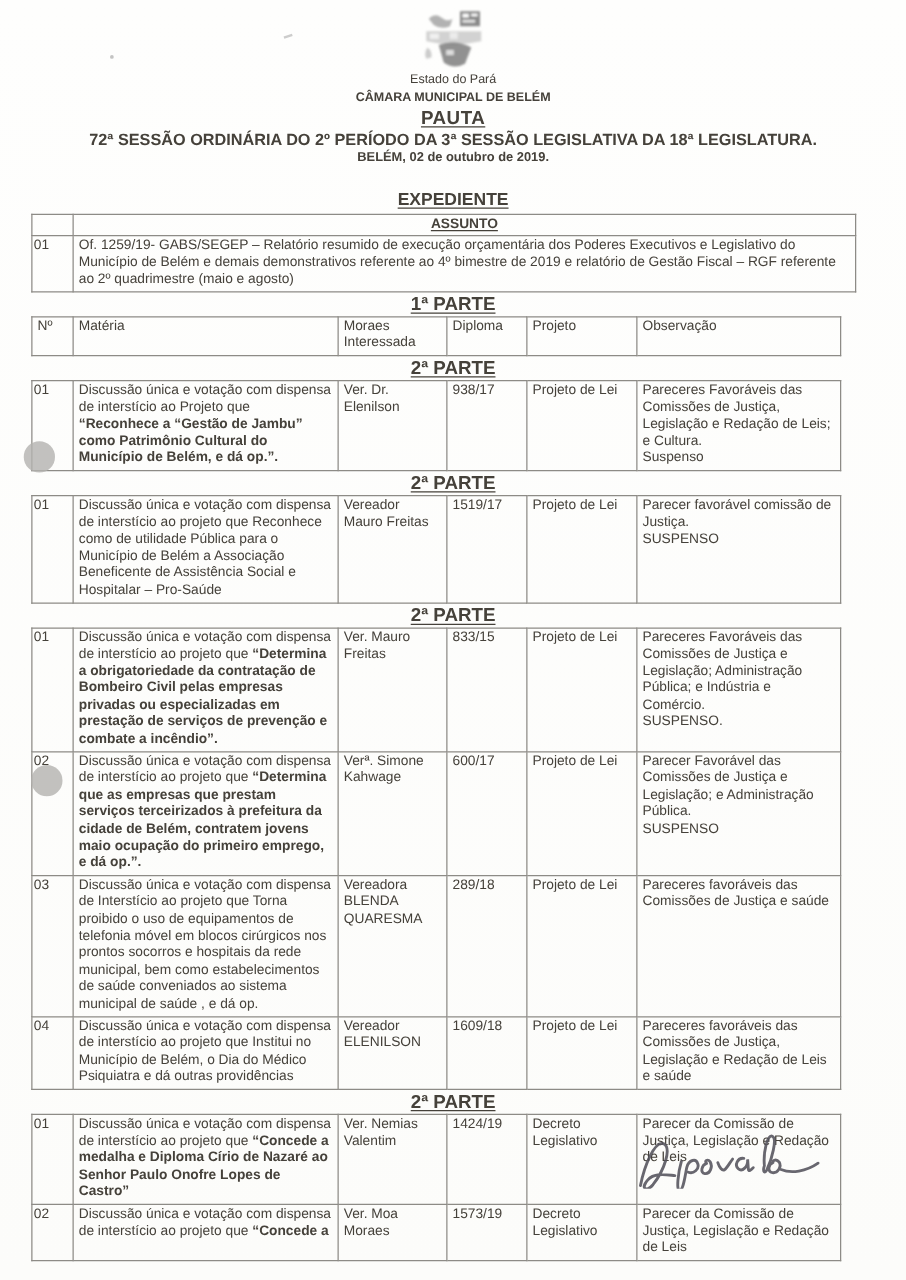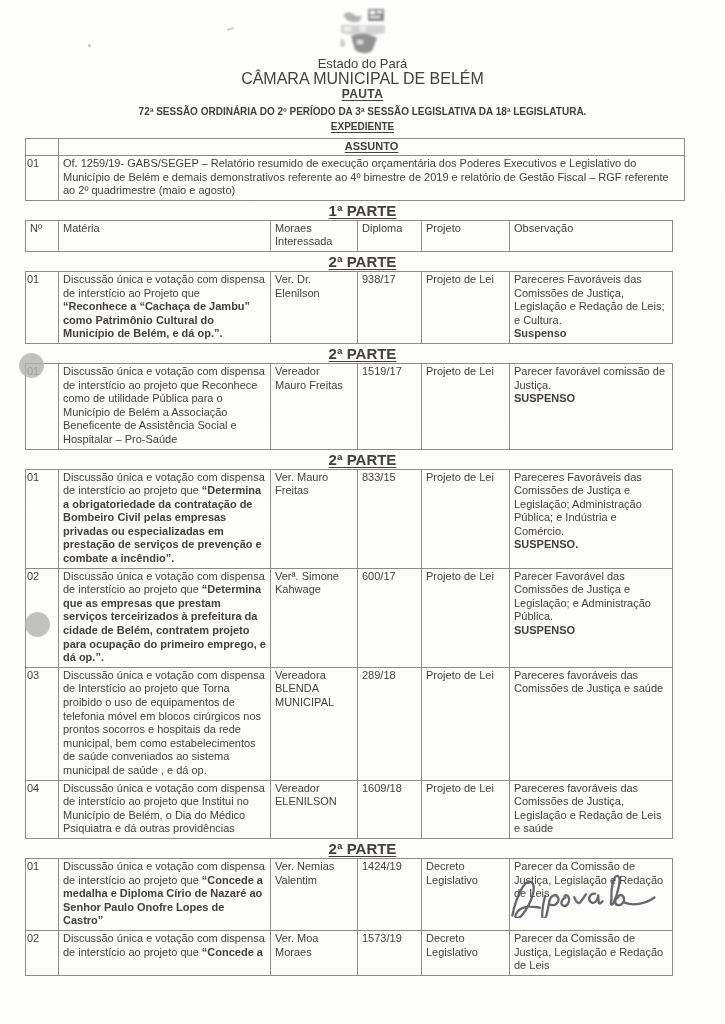--- a/index.html
+++ b/index.html
@@ -10,35 +10,35 @@
     font-family:"Liberation Sans","DejaVu Sans",sans-serif;
     color:#45413a;
   }
   .sheet{position:absolute;inset:0;background:linear-gradient(180deg,#fefefd,#fcfcfa)}
   .b{font-weight:bold}
   .u{text-decoration:underline;text-underline-offset:2px;text-decoration-thickness:1px}
   
   .doc-header{padding-top:7px}
   .crest{width:54px;height:48px;margin:0 auto;display:block}
   .hl{text-align:center;line-height:13px}
-  .hl.state{font-size:13px;margin-top:2px}
-  .hl.chamber{font-size:16px;font-weight:normal;margin-top:2px}
-  .hl.title{font-size:12px;font-weight:bold;margin-top:3px;letter-spacing:.4px}
-  .hl.session{font-size:10px;font-weight:bold;margin-top:4px}
+  .hl.state{font-size:10px;margin-top:2px}
+  .hl.chamber{font-size:10px;font-weight:bold;margin-top:2px}
+  .hl.title{font-size:15px;font-weight:bold;margin-top:3px;letter-spacing:.4px}
+  .hl.session{font-size:13px;font-weight:bold;margin-top:4px}
   .hl.date{font-size:10.3px;font-weight:bold;margin-top:2px}
-  .hl.exped{font-size:10px;font-weight:bold;margin-top:2px}
+  .hl.exped{font-size:14px;font-weight:bold;margin-top:20px}
   
   .tbl{border-collapse:collapse;table-layout:fixed;width:648px;margin-left:25px;background:transparent}
   .tbl td,.tbl th{
     border:1px solid #8d8b86;vertical-align:top;text-align:left;font-weight:normal;
     font-size:11px;line-height:13.6px;padding:1px 4px 2px 4px;overflow:hidden;
   }
   .tbl .num{text-align:left;padding-left:1px;padding-right:1px}
   .just{text-align:justify}
-  .obs-status{font-weight:bold}
+  .obs-status{font-weight:normal}
   .expd{margin-top:5px;width:660px}
   .expd th{text-align:center;font-weight:bold;height:17px;padding:1px 2px}
   .sect{text-align:center;font-size:15px;font-weight:bold;line-height:14px;margin:3px 0 2px}
   .rel{position:relative}
   .scrawl{position:absolute;left:-6px;top:9px;width:172px;height:50px;pointer-events:none}
   
   .punch{position:absolute;border-radius:50%;background:#b4b3b0;opacity:.8;filter:blur(.5px)}
   #punch1{width:25px;height:25px;left:19px;top:353px}
   #punch2{width:25px;height:25px;left:25px;top:612px}
   .pm{position:absolute;background:#9c9c9c}
@@ -73,20 +73,21 @@
         <rect x="24" y="19" width="6" height="5" fill="#fdfdfd" opacity=".6"></rect>
         <path d="M15 29 q13 -5 26 2 l-5 13 q-9 5 -17 -1 z" fill="#767676" opacity=".8"></path>
         <rect x="21" y="33" width="6" height="4" fill="#fdfdfd" opacity=".7"></rect>
         <path d="M6 31 q4 3 3 8 l-4 1 q-2 -5 1 -9 z" fill="#9a9a9a" opacity=".5"></path>
       </g>
     </svg>
     <div class="hl state">Estado do Pará</div>
     <div class="hl chamber">CÂMARA MUNICIPAL DE BELÉM</div>
     <div class="hl title"><span class="u">PAUTA</span></div>
     <div class="hl session">72ª SESSÃO ORDINÁRIA DO 2º PERÍODO DA 3ª SESSÃO LEGISLATIVA DA 18ª LEGISLATURA.</div>
+    <div class="hl date">BELÉM, 02 de outubro de 2019.</div>
     <div class="hl exped"><span class="u">EXPEDIENTE</span></div>
   </header>
 
   <table class="tbl expd">
     <colgroup>
         <col style="width:33px">
         <col>
       </colgroup>
     <thead>
       <tr>
@@ -132,21 +133,21 @@
           <col style="width: 33px;">
           <col style="width: 212px;">
           <col style="width: 87px;">
           <col style="width: 64px;">
           <col style="width: 88px;">
           <col>
         </colgroup>
         <tbody>
           <tr>
             <td class="num">01</td>
-            <td class="just"><span>Discussão única e votação com dispensa de interstício ao Projeto que </span><span class="b">“Reconhece a “Cachaça de Jambu” como Patrimônio Cultural do Município de Belém, e dá op.”.</span></td>
+            <td class="just"><span>Discussão única e votação com dispensa de interstício ao Projeto que </span><span class="b">“Reconhece a “Gestão de Jambu” como Patrimônio Cultural do Município de Belém, e dá op.”.</span></td>
             <td>Ver. Dr. Elenilson</td>
             <td>938/17</td>
             <td>Projeto de Lei</td>
             <td><span>Pareceres Favoráveis das Comissões de Justiça, Legislação e Redação de Leis; e Cultura.</span><div class="obs-status">Suspenso</div></td>
           </tr>
         </tbody>
       </table>
       <div class="sect"><span class="u">2ª PARTE</span></div>
       <table class="tbl">
         <colgroup>
@@ -182,30 +183,30 @@
           <tr>
             <td class="num">01</td>
             <td class="just"><span>Discussão única e votação com dispensa de interstício ao projeto que </span><span class="b">“Determina a obrigatoriedade da contratação de Bombeiro Civil pelas empresas privadas ou especializadas em prestação de serviços de prevenção e combate a incêndio”.</span></td>
             <td>Ver. Mauro Freitas</td>
             <td>833/15</td>
             <td>Projeto de Lei</td>
             <td><span>Pareceres Favoráveis das Comissões de Justiça e Legislação; Administração Pública; e Indústria e Comércio.</span><div class="obs-status">SUSPENSO.</div></td>
           </tr>
           <tr>
             <td class="num">02</td>
-            <td class="just"><span>Discussão única e votação com dispensa de interstício ao projeto que </span><span class="b">“Determina que as empresas que prestam serviços terceirizados à prefeitura da cidade de Belém, contratem projeto para ocupação do primeiro emprego, e dá op.”.</span></td>
+            <td class="just"><span>Discussão única e votação com dispensa de interstício ao projeto que </span><span class="b">“Determina que as empresas que prestam serviços terceirizados à prefeitura da cidade de Belém, contratem jovens maio ocupação do primeiro emprego, e dá op.”.</span></td>
             <td>Verª. Simone Kahwage</td>
             <td>600/17</td>
             <td>Projeto de Lei</td>
             <td><span>Parecer Favorável das Comissões de Justiça e Legislação; e Administração Pública.</span><div class="obs-status">SUSPENSO</div></td>
           </tr>
           <tr>
             <td class="num">03</td>
             <td class="just"><span>Discussão única e votação com dispensa de Interstício ao projeto que Torna proibido o uso de equipamentos de telefonia móvel em blocos cirúrgicos nos prontos socorros e hospitais da rede municipal, bem como estabelecimentos de saúde conveniados ao sistema municipal de saúde , e dá op.</span><span class="b"></span></td>
-            <td>Vereadora BLENDA MUNICIPAL</td>
+            <td>Vereadora BLENDA QUARESMA</td>
             <td>289/18</td>
             <td>Projeto de Lei</td>
             <td><span>Pareceres favoráveis das Comissões de Justiça e saúde</span></td>
           </tr>
           <tr>
             <td class="num">04</td>
             <td class="just"><span>Discussão única e votação com dispensa de interstício ao projeto que Institui no Município de Belém, o Dia do Médico Psiquiatra e dá outras providências</span><span class="b"></span></td>
             <td>Vereador ELENILSON</td>
             <td>1609/18</td>
             <td>Projeto de Lei</td>

